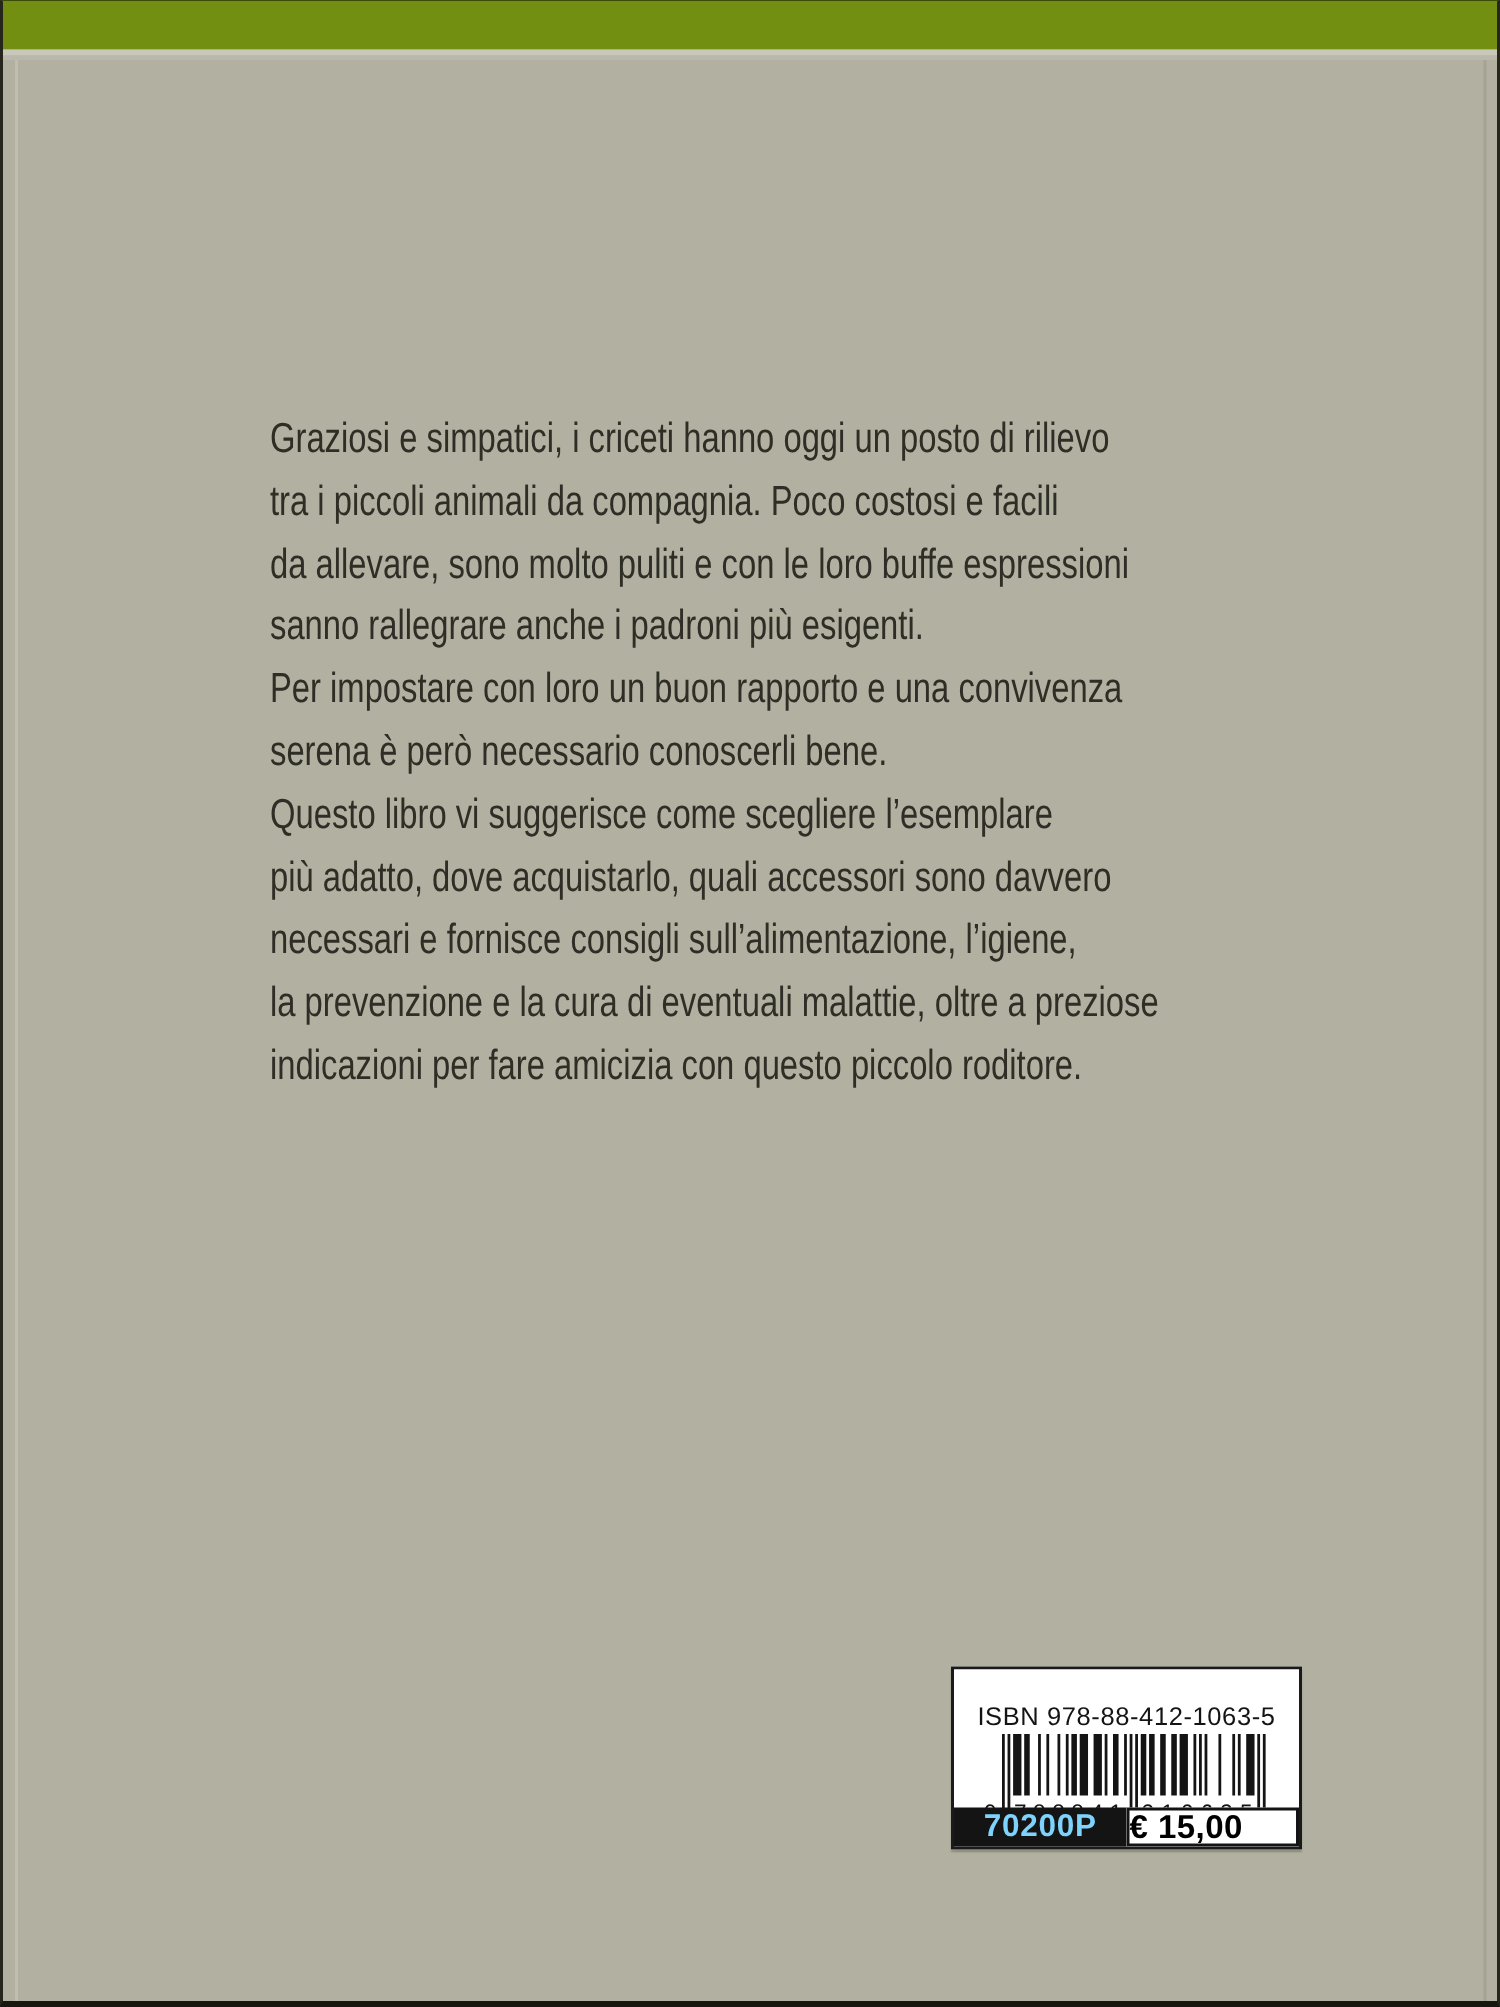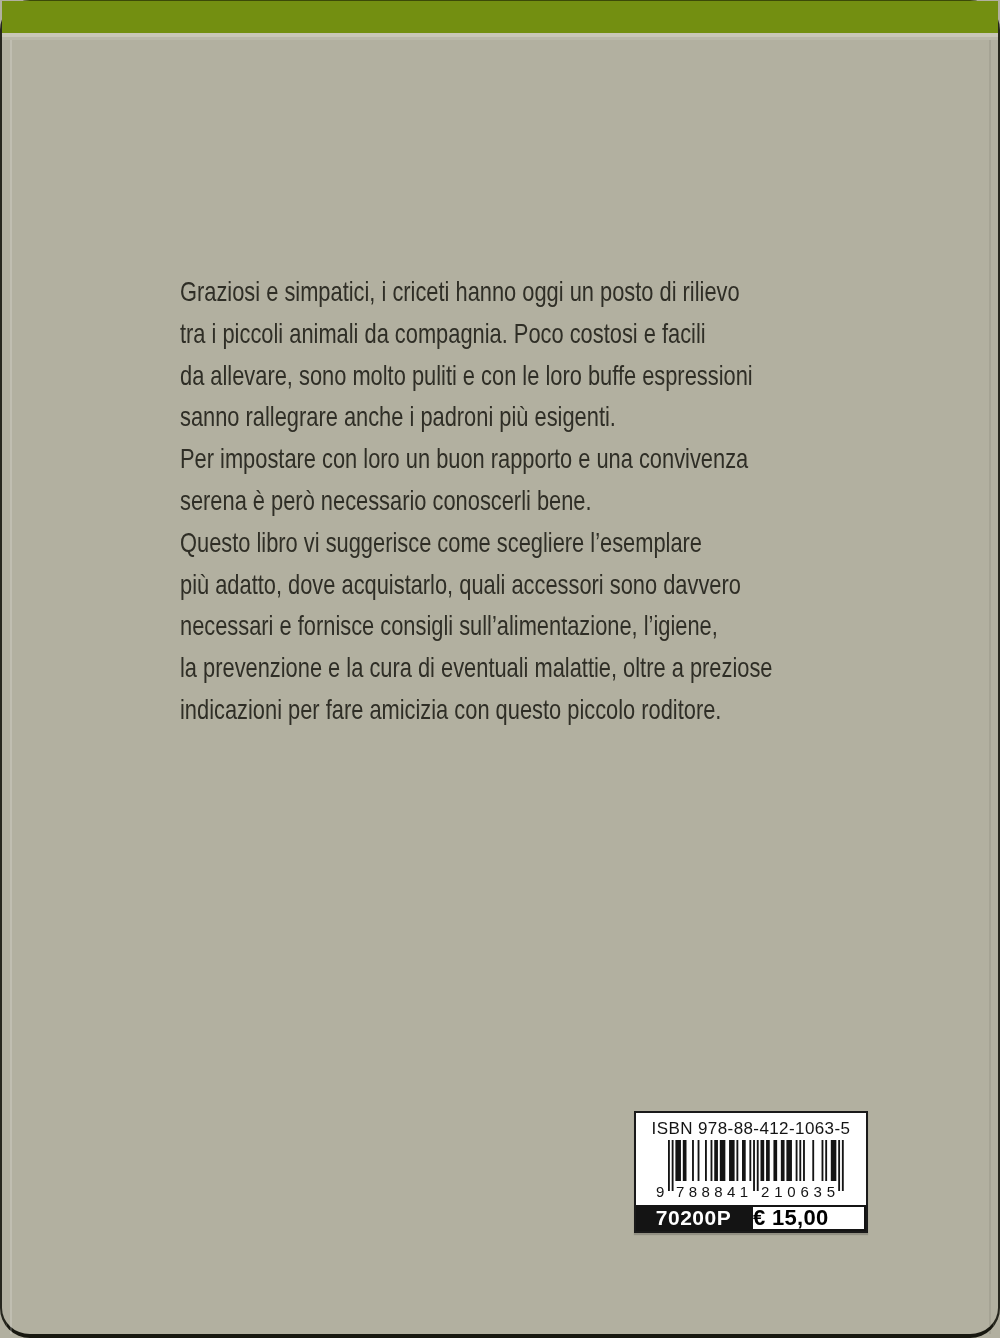--- a/index.html
+++ b/index.html
@@ -11,21 +11,20 @@
     overflow: hidden;
   }
   .cover {
     position: absolute; inset: 0;
     box-sizing: border-box;
     background: #b2b0a0;
     border-left: 2px solid #26261d;
     border-right: 2px solid #26261d;
     border-bottom: 4px solid #181810;
     border-top: 1px solid #3c4a08;
-    border-radius: 30px;
   }
   .top-bar {
     position: absolute; top: 0; left: 0; right: 0;
     height: 32px;
     background: #738f11;
   }
   .top-bar .band-light {
     position: absolute; left: 0; right: 0; top: 32px; height: 4px;
     background: #c9c7b9;
   }
@@ -59,34 +58,34 @@
     background: #ffffff;
     border: 2px solid #1a1a1a;
     box-shadow: 0 2px 1px rgba(0,0,0,0.18);
   }
   .isbn-box {
     width: 230px; height: 92px;
     text-align: center;
     background: #ffffff;
   }
   .isbn-text {
-    padding-top: 6px;
+    padding-top: 22px;
     font-size: 17px;
     letter-spacing: 0.4px;
     color: #141414;
   }
   .barcode { display: block; margin: 1px auto 0 auto; }
   .label-row {
     display: flex;
     width: 230px; height: 26px;
   }
   .code-box {
     width: 115px; height: 26px;
     background: #141414;
-    color: #ffffff;
+    color: #7dd3fc;
     font-weight: bold;
     font-size: 21px;
     line-height: 26px;
     text-align: center;
     letter-spacing: 0.5px;
   }
   .price-box {
     flex: 1; height: 26px;
     box-sizing: border-box;
     background: #ffffff;

